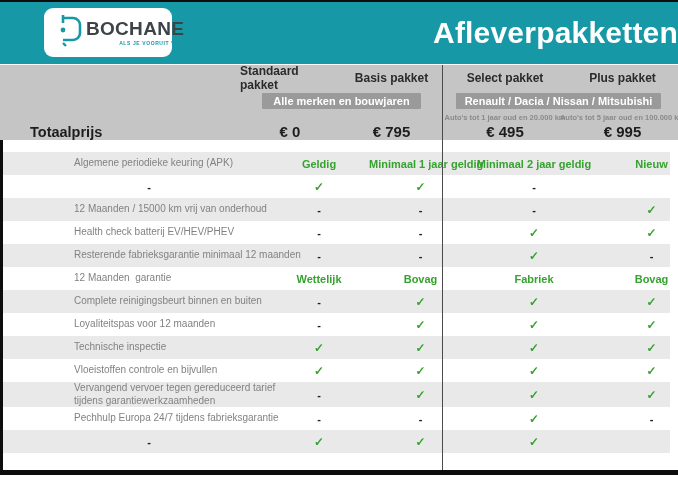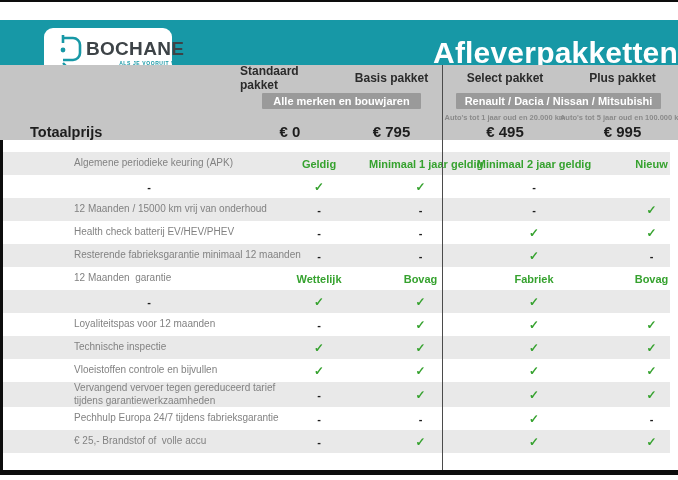--- a/index.html
+++ b/index.html
@@ -7,21 +7,21 @@
               font-family:"Liberation Sans", sans-serif; }
   .page { position:relative; width:678px; height:480px; background:#fff; }
 
   
   .edge { position:absolute; background:#0d0d0d; z-index:6; }
   .edge-top { left:0; top:0; width:678px; height:2px; }
   .edge-bottom { left:0; top:470px; width:678px; height:5px; }
   .edge-left { left:0; top:140px; width:3px; height:330px; }
 
   
-  .hdr { position:absolute; left:0; top:0; width:678px; height:64px; background:#1798a6;margin-top:20px; }
+  .hdr { position:absolute; left:0; top:0; width:678px; height:64px; background:#1798a6; }
   .logo-card { position:absolute; left:44px; top:8px; width:128px; height:49px;
                background:#fff; border-radius:9px; display:flex; align-items:center;
                padding:4px 8px 4px 10px; }
   .logo-icon { flex:0 0 auto; margin-right:4px; margin-top:2px; }
   .logo-text { display:flex; flex-direction:column; }
   .brand { font-size:19px; font-weight:700; color:#3d4347; letter-spacing:.3px; line-height:20px; }
   .tagline { font-size:5px; font-weight:700; color:#1798a6; letter-spacing:.6px;
              text-align:right; padding-right:2px; margin-top:1px; }
   .title-wrap { position:absolute; left:235px; right:0; top:0; height:65px;
                 display:flex; align-items:center; justify-content:flex-end; }
@@ -146,20 +146,21 @@
         <div class="cell val dash">-</div>
       </div>
       <div class="row grid white">
         <div class="cell label">12 Maanden  garantie</div>
         <div class="cell val named">Wettelijk</div>
         <div class="cell val named">Bovag</div>
         <div class="cell val named">Fabriek</div>
         <div class="cell val named">Bovag</div>
       </div>
       <div class="row grid gray">
+        <div class="cell label">Complete reinigingsbeurt binnen en buiten</div>
         <div class="cell val dash">-</div>
         <div class="cell val check">✓</div>
         <div class="cell val check">✓</div>
         <div class="cell val check">✓</div>
       </div>
       <div class="row grid white">
         <div class="cell label">Loyaliteitspas voor 12 maanden</div>
         <div class="cell val dash">-</div>
         <div class="cell val check">✓</div>
         <div class="cell val check">✓</div>
@@ -188,21 +189,20 @@
         <div class="cell val check">✓</div>
       </div>
       <div class="row grid white">
         <div class="cell label">Pechhulp Europa 24/7 tijdens fabrieksgarantie</div>
         <div class="cell val dash">-</div>
         <div class="cell val dash">-</div>
         <div class="cell val check">✓</div>
         <div class="cell val dash">-</div>
       </div>
       <div class="row grid gray">
-        <div class="cell label">€ 25,- Brandstof of  volle accu</div>
         <div class="cell val dash">-</div>
         <div class="cell val check">✓</div>
         <div class="cell val check">✓</div>
         <div class="cell val check">✓</div>
       </div>
     </div>
 
   <div class="vdivider"></div>
 
   <div class="edge edge-top"></div>

